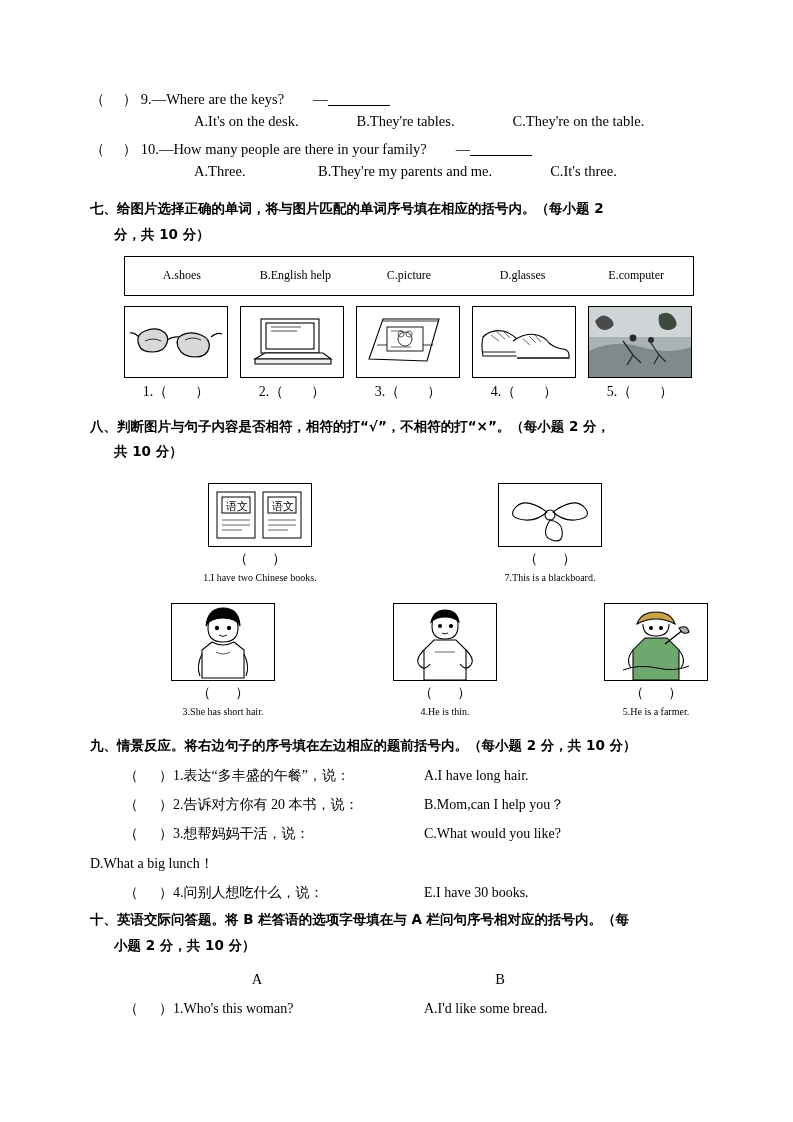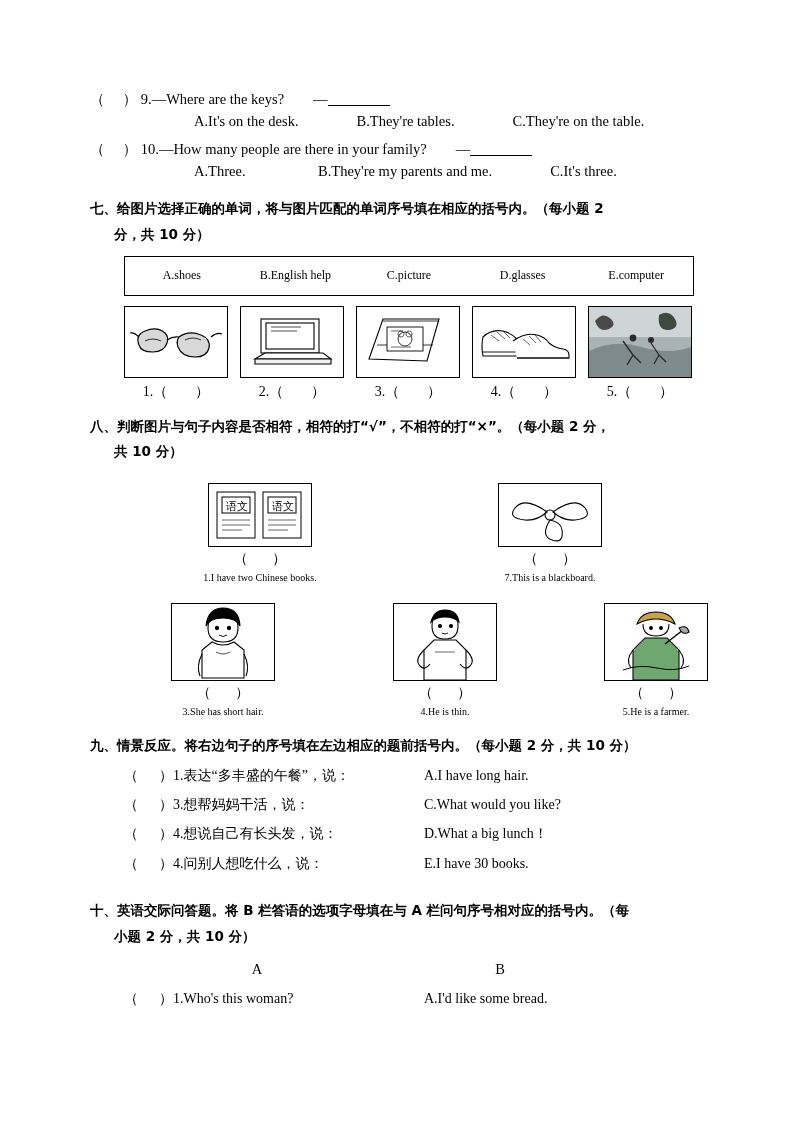--- a/index.html
+++ b/index.html
@@ -353,34 +353,37 @@
     <div class="section-head" style="margin-top:4px;">
       <span>九、情景反应。将右边句子的序号填在左边相应的题前括号内。（每小题 2 分，共 10 分）</span>
     </div>
 
     <div style="margin-top:2px;">
       <div class="match-row">
         <div class="match-left">（      ）1.表达“多丰盛的午餐”，说：</div>
         <div class="match-right">A.I have long hair.</div>
       </div>
       <div class="match-row">
+        <div class="match-left">（      ）2.告诉对方你有 20 本书，说：</div>
+        <div class="match-right">B.Mom,can I help you？</div>
+      </div>
+      <div class="match-row">
         <div class="match-left">（      ）3.想帮妈妈干活，说：</div>
         <div class="match-right">C.What would you like?</div>
       </div>
       <div class="match-row">
-        <div class="match-left">（      ）4.想说自己有长头发，说：</div>
         <div class="match-right">D.What a big lunch！</div>
       </div>
       <div class="match-row">
         <div class="match-left">（      ）4.问别人想吃什么，说：</div>
         <div class="match-right">E.I have 30 books.</div>
       </div>
     </div>
 
-    <div class="section-head" style="margin-top:20px;">
+    <div class="section-head" style="margin-top:0;">
       <span>十、英语交际问答题。将 B 栏答语的选项字母填在与 A 栏问句序号相对应的括号内。（每</span>
       <span class="cont">小题 2 分，共 10 分）</span>
     </div>
 
     <div class="ab-head">
       <div class="a">A</div>
       <div class="b">B</div>
     </div>
 
     <div class="match-row">

